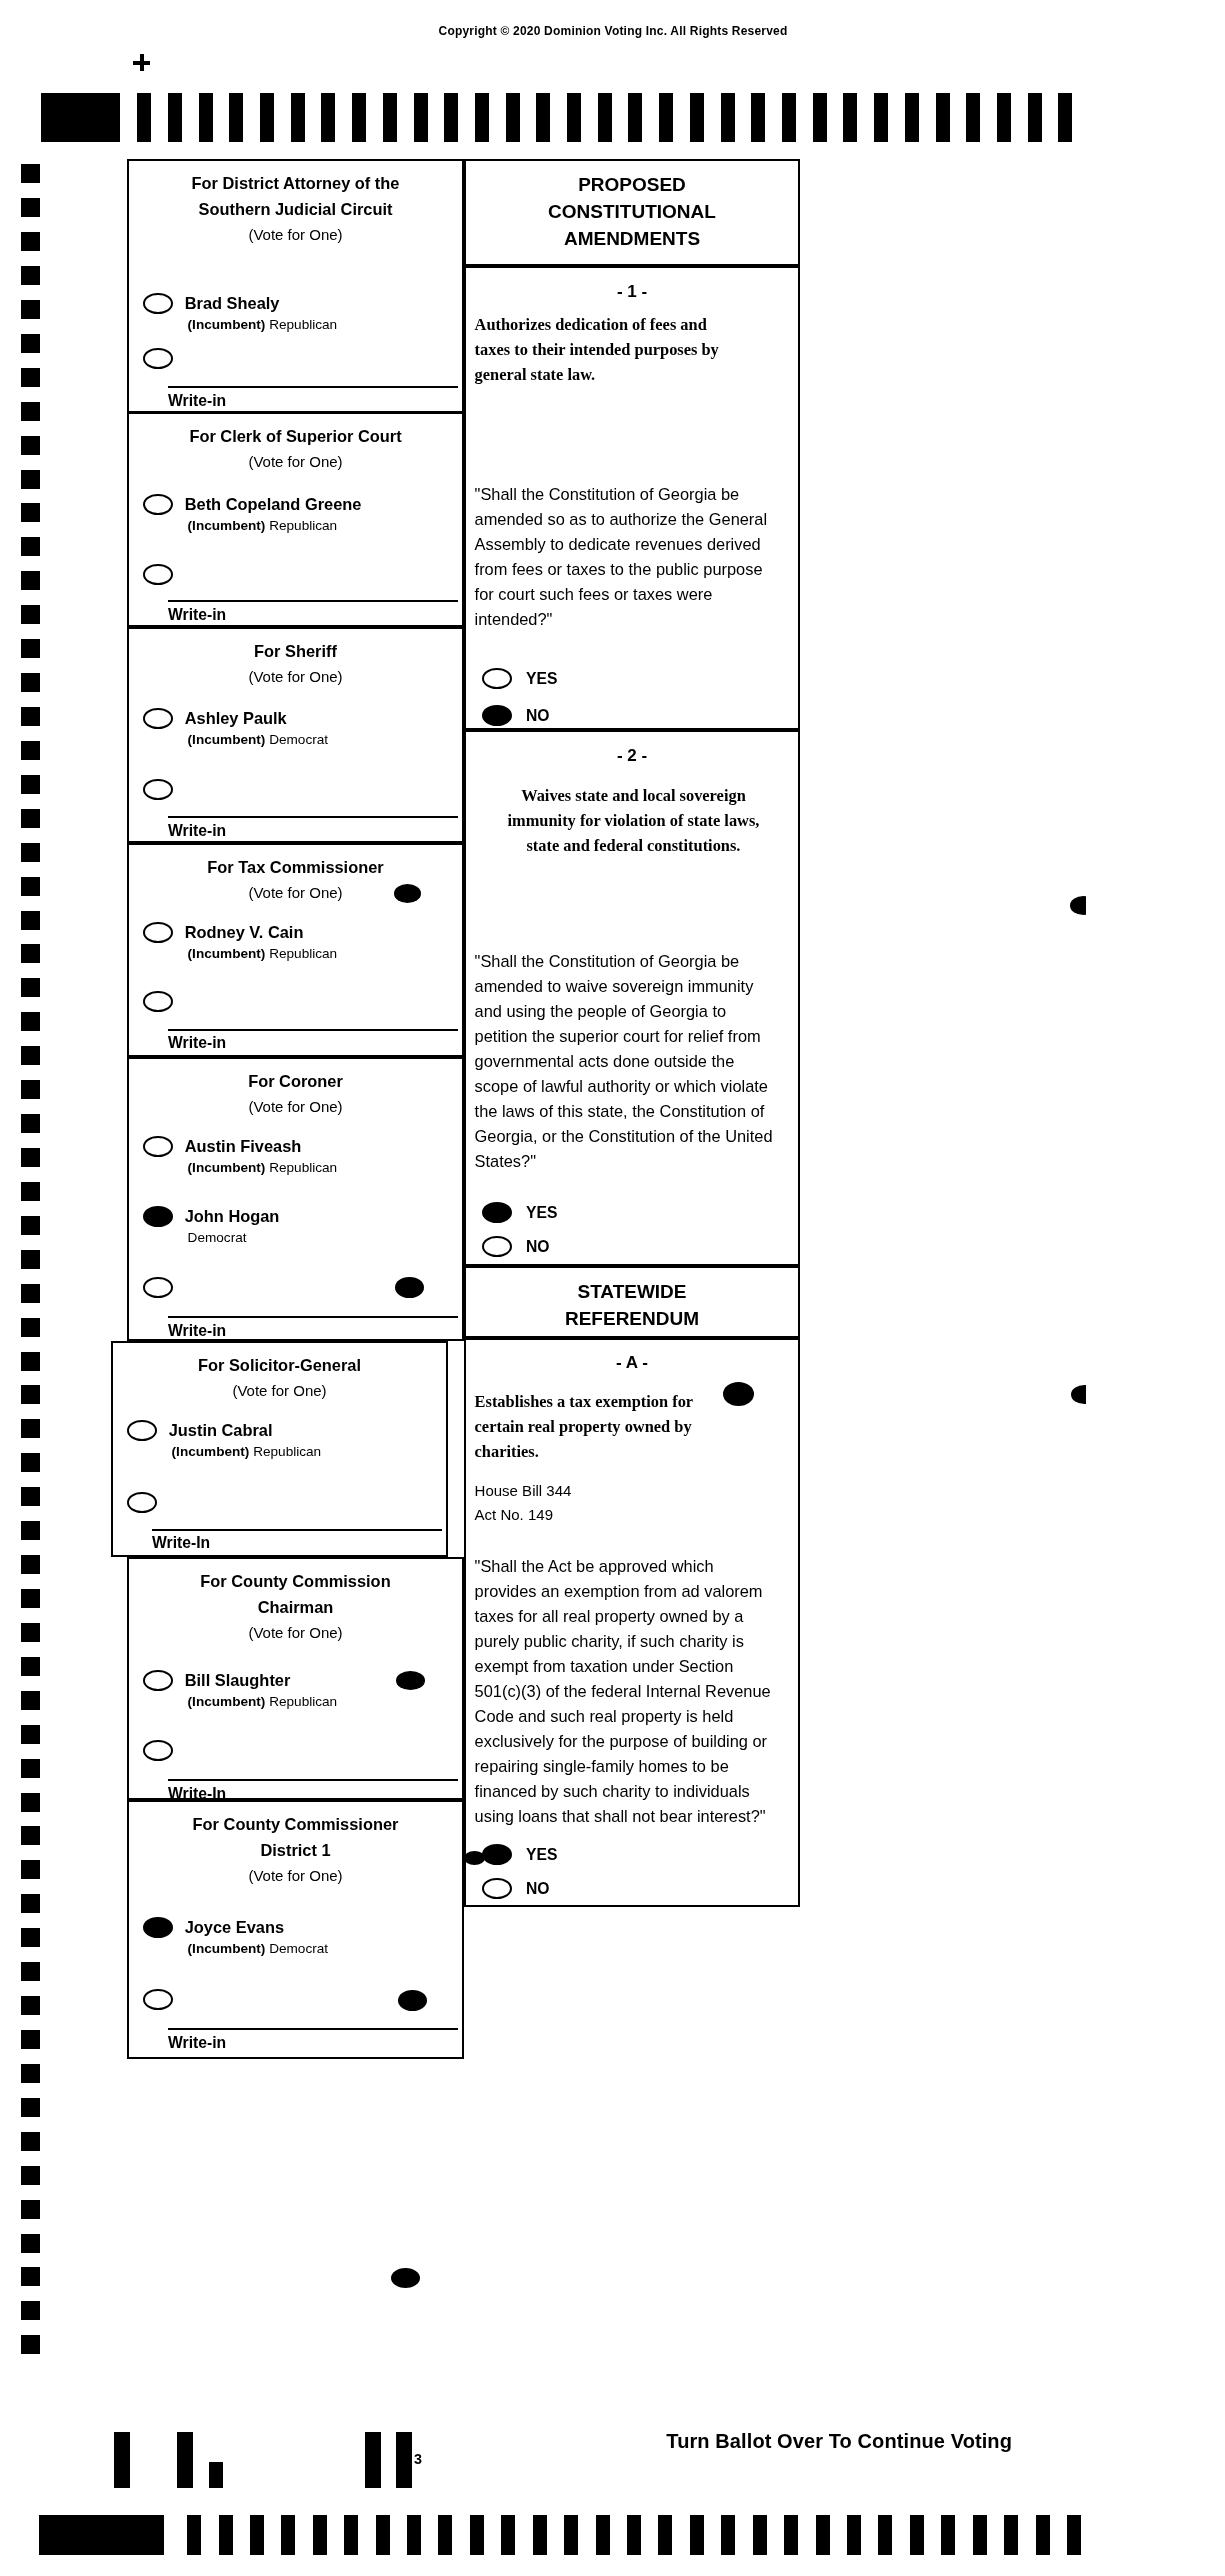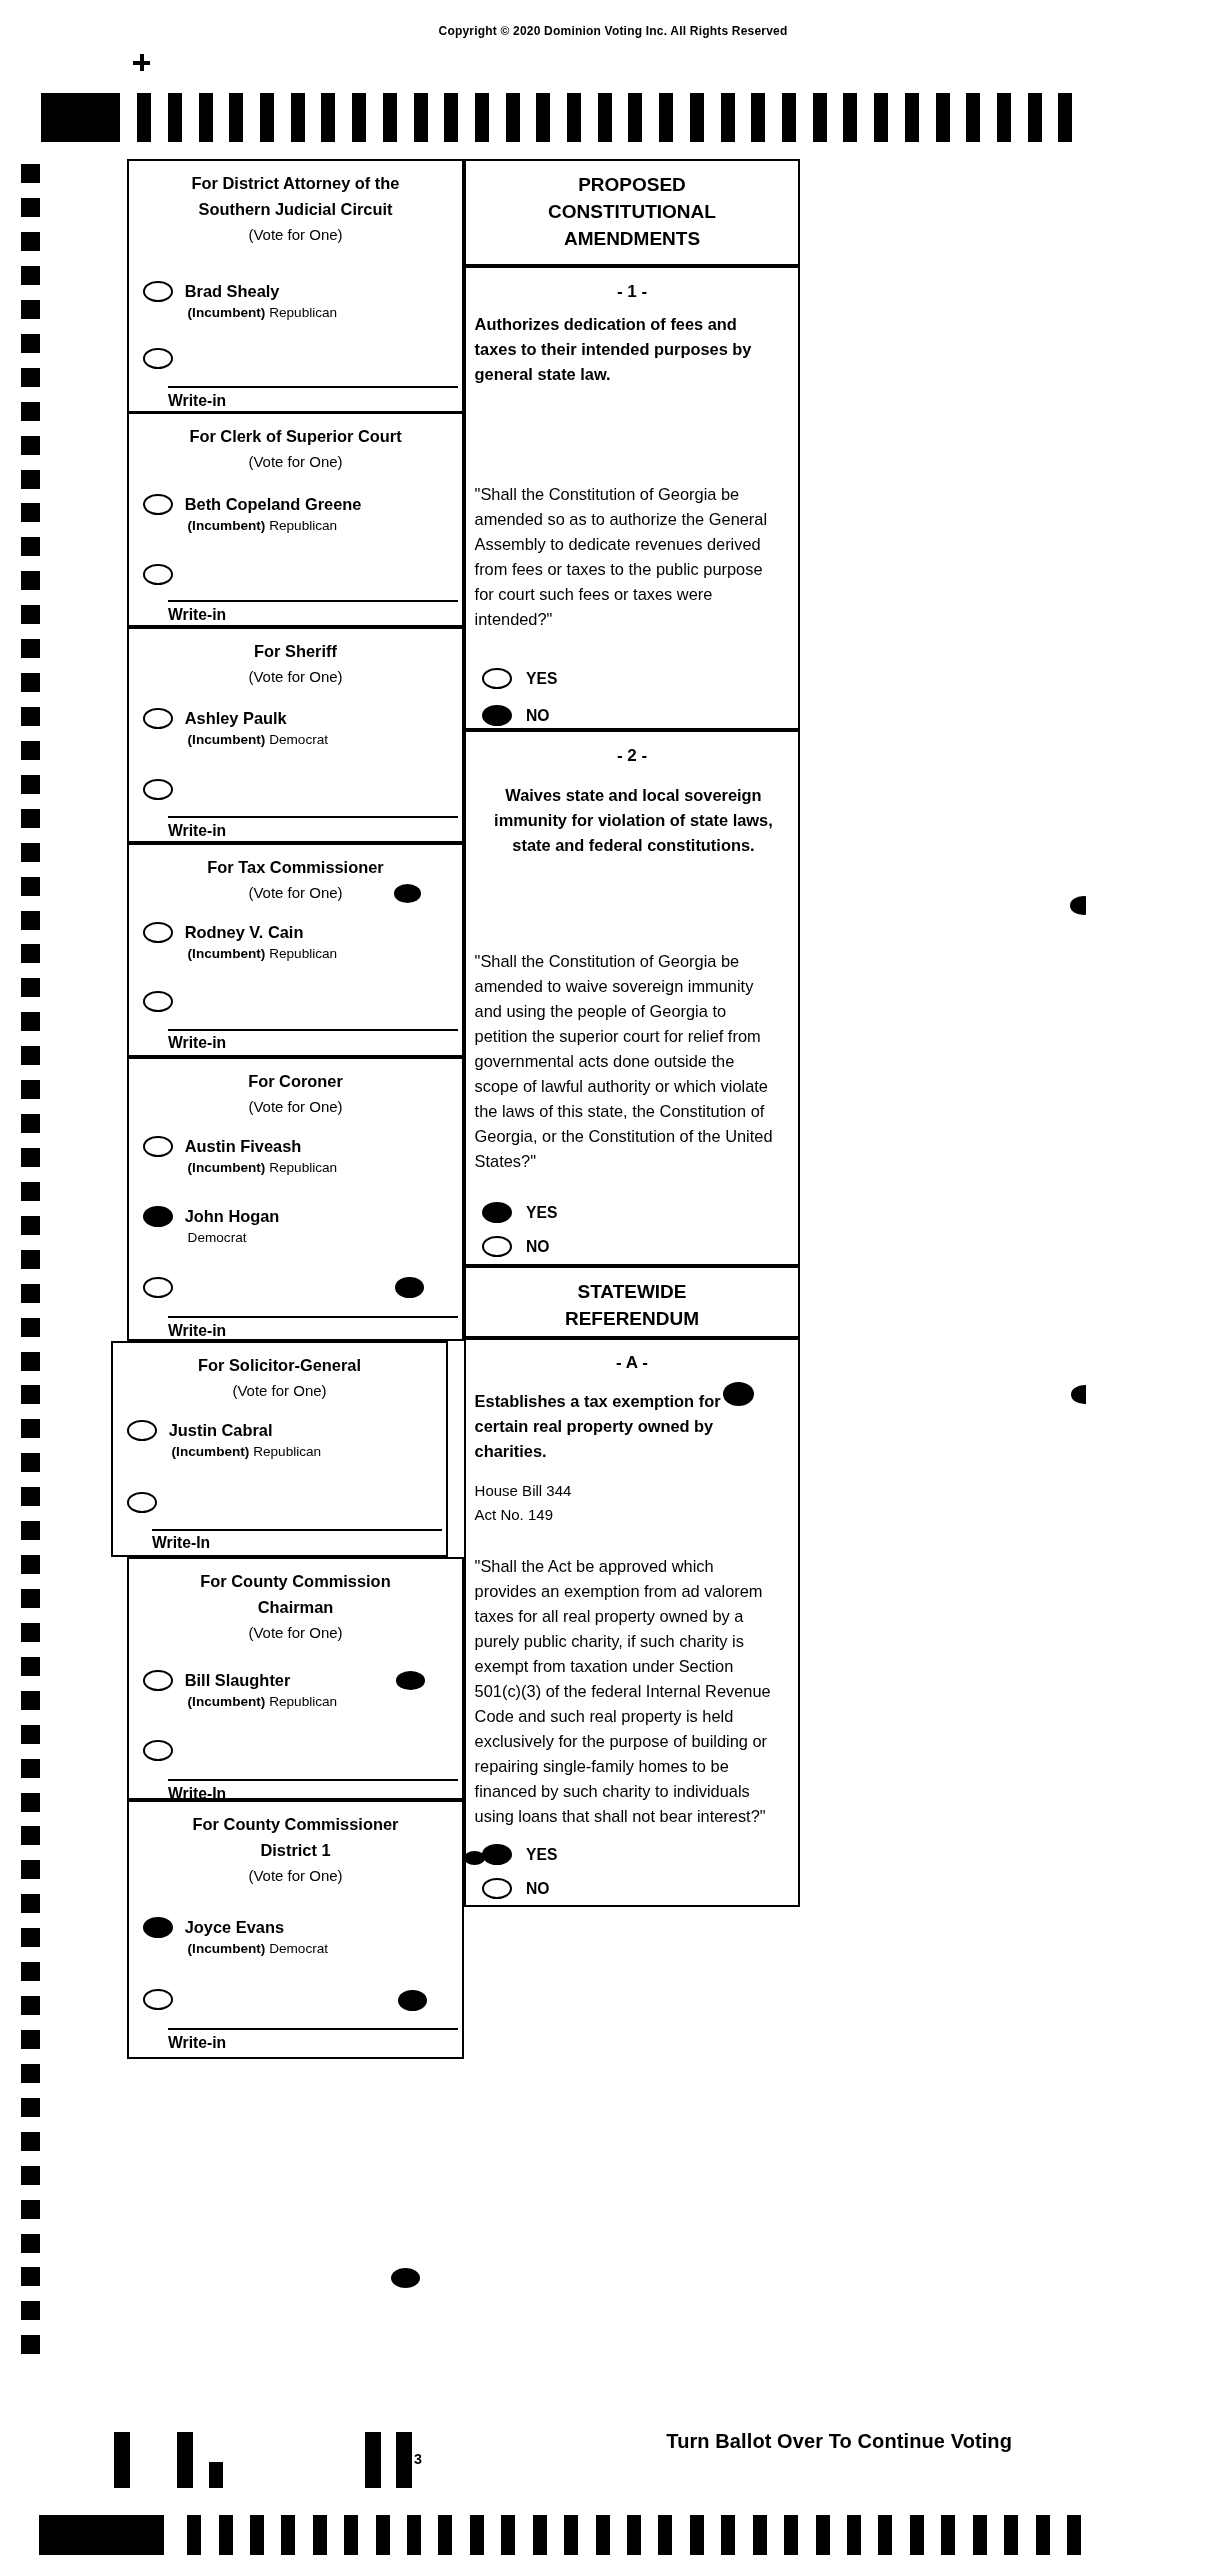--- a/index.html
+++ b/index.html
@@ -24,21 +24,21 @@
   .cand-text{margin-left:11.4px;}
   .cand-name{font-size:16.4px;font-weight:bold;line-height:21.4px;}
   .cand-detail{font-size:13.6px;margin-top:2.9px;padding-left:2.9px;}
   .cand-detail .inc{font-weight:bold;}
   .wi-oval{position:absolute;left:14.3px;}
   .wi-line{position:absolute;left:39px;right:4.3px;height:2.1px;background:#000;}
   .wi-label{position:absolute;left:39px;font-size:15.7px;font-weight:bold;}
   .m-head-line{font-size:19px;font-weight:bold;line-height:27px;text-align:center;}
   .m-head-wrap{position:absolute;left:0;right:0;top:10px;}
   .m-number{position:absolute;left:0;right:0;text-align:center;font-size:17px;font-weight:bold;}
-  .m-summary{position:absolute;left:8.6px;right:5.7px;}
+  .m-summary{position:absolute;left:8.6px;right:5.7px;font-family:Liberation Serif, serif;}
   .m-summary-line{font-size:16.4px;font-weight:bold;line-height:25px;}
   .m-auth{position:absolute;left:8.6px;right:5.7px;}
   .m-auth-line{font-size:15px;line-height:24px;}
   .m-question{position:absolute;left:8.6px;right:4.3px;}
   .m-q-line{font-size:16.4px;line-height:25px;}
   .opt-row{position:absolute;left:15.7px;display:flex;align-items:center;}
   .opt-label{font-size:15.7px;font-weight:bold;margin-left:14.3px;}
   .ink{position:absolute;background:#000;border-radius:50%;}
   .page-mark{position:absolute;left:414px;top:2451px;font-size:14.3px;font-weight:bold;}
   .turn-over{position:absolute;right:74px;top:2430px;font-size:20px;font-weight:bold;letter-spacing:0.1px;}
@@ -223,21 +223,21 @@
       <div class="tm" style="left: 1169px; top: 2301px; width: 18px; height: 18.6px;"></div>
       <div class="tm" style="left: 1169px; top: 2335px; width: 18px; height: 18.6px;"></div>
     </div>
   <div id="left-column">
       <div class="box" style="left: 127px; top: 159px; width: 337px; height: 254px;">
         <div class="c-head">
           <div class="c-title-line">For District Attorney of the</div>
           <div class="c-title-line">Southern Judicial Circuit</div>
           <div class="c-instr">(Vote for One)</div>
         </div>
-        <div class="cand-row" style="top: 120px;">
+        <div class="cand-row" style="top: 132px;">
           <span class="oval"></span>
           <div class="cand-text">
             <div class="cand-name">Brad Shealy</div>
             <div class="cand-detail"><span class="inc">(Incumbent)</span> <span>Republican</span></div>
           </div>
         </div>
         <span class="oval wi-oval" style="top: 187px;"></span>
         <div class="wi-line" style="top: 225px;"></div>
         <div class="wi-label" style="top: 231px;">Write-in</div>
       </div>

